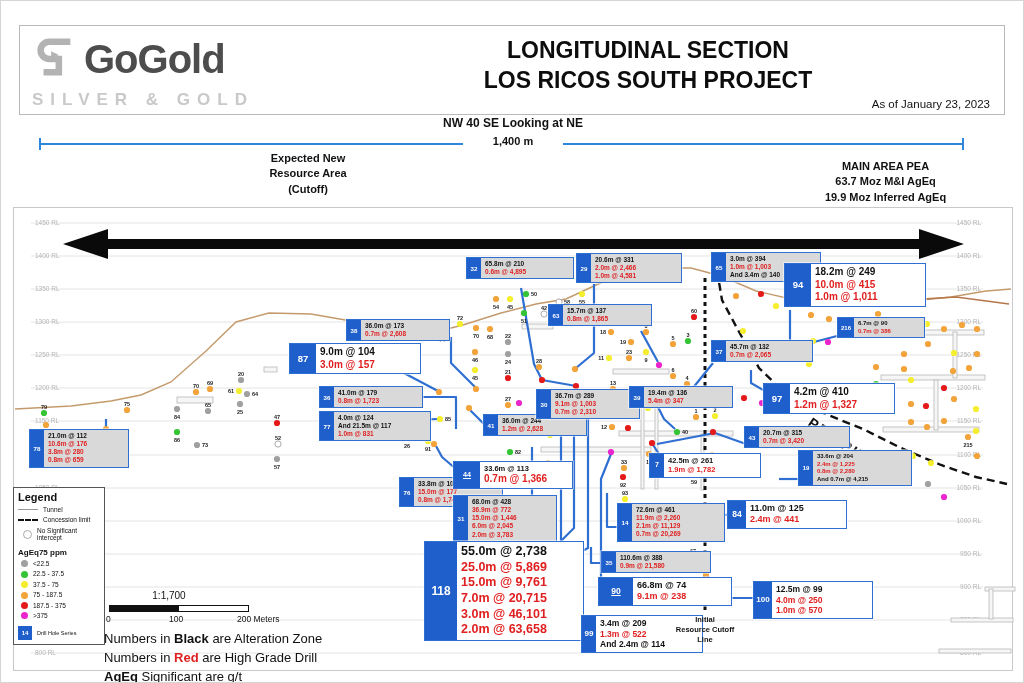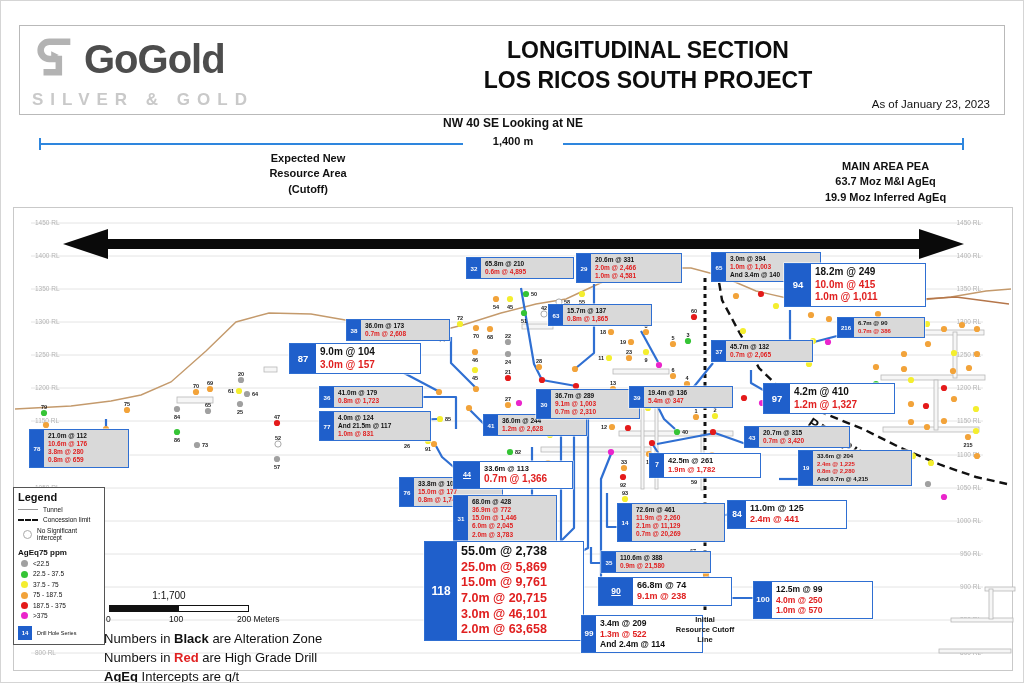--- a/index.html
+++ b/index.html
@@ -685,14 +685,14 @@
 <div id="bar" class="abs">
     <div id="bar-fill"></div>
   </div>
 <div class="abs bar-lab" style="left:105px;">0</div>
 <div class="abs bar-lab" style="left:168px;">100</div>
 <div class="abs bar-lab" style="left:236px;">200 Meters</div>
 
 <div id="notes" class="abs">
     <div><span>Numbers in </span><b style="color: rgb(17, 17, 17);">Black</b><span> are Alteration Zone</span></div>
     <div><span>Numbers in </span><b style="color: rgb(224, 32, 32); margin-top: 40px;">Red</b><span> are High Grade Drill</span></div>
-    <div><span></span><b style="color: rgb(17, 17, 17);">AgEq</b><span> Intercepts are g/t</span></div>
+    <div><span></span><b style="color: rgb(17, 17, 17);">AgEq</b><span> Significant are g/t</span></div>
   </div>
 
 </body></html>

